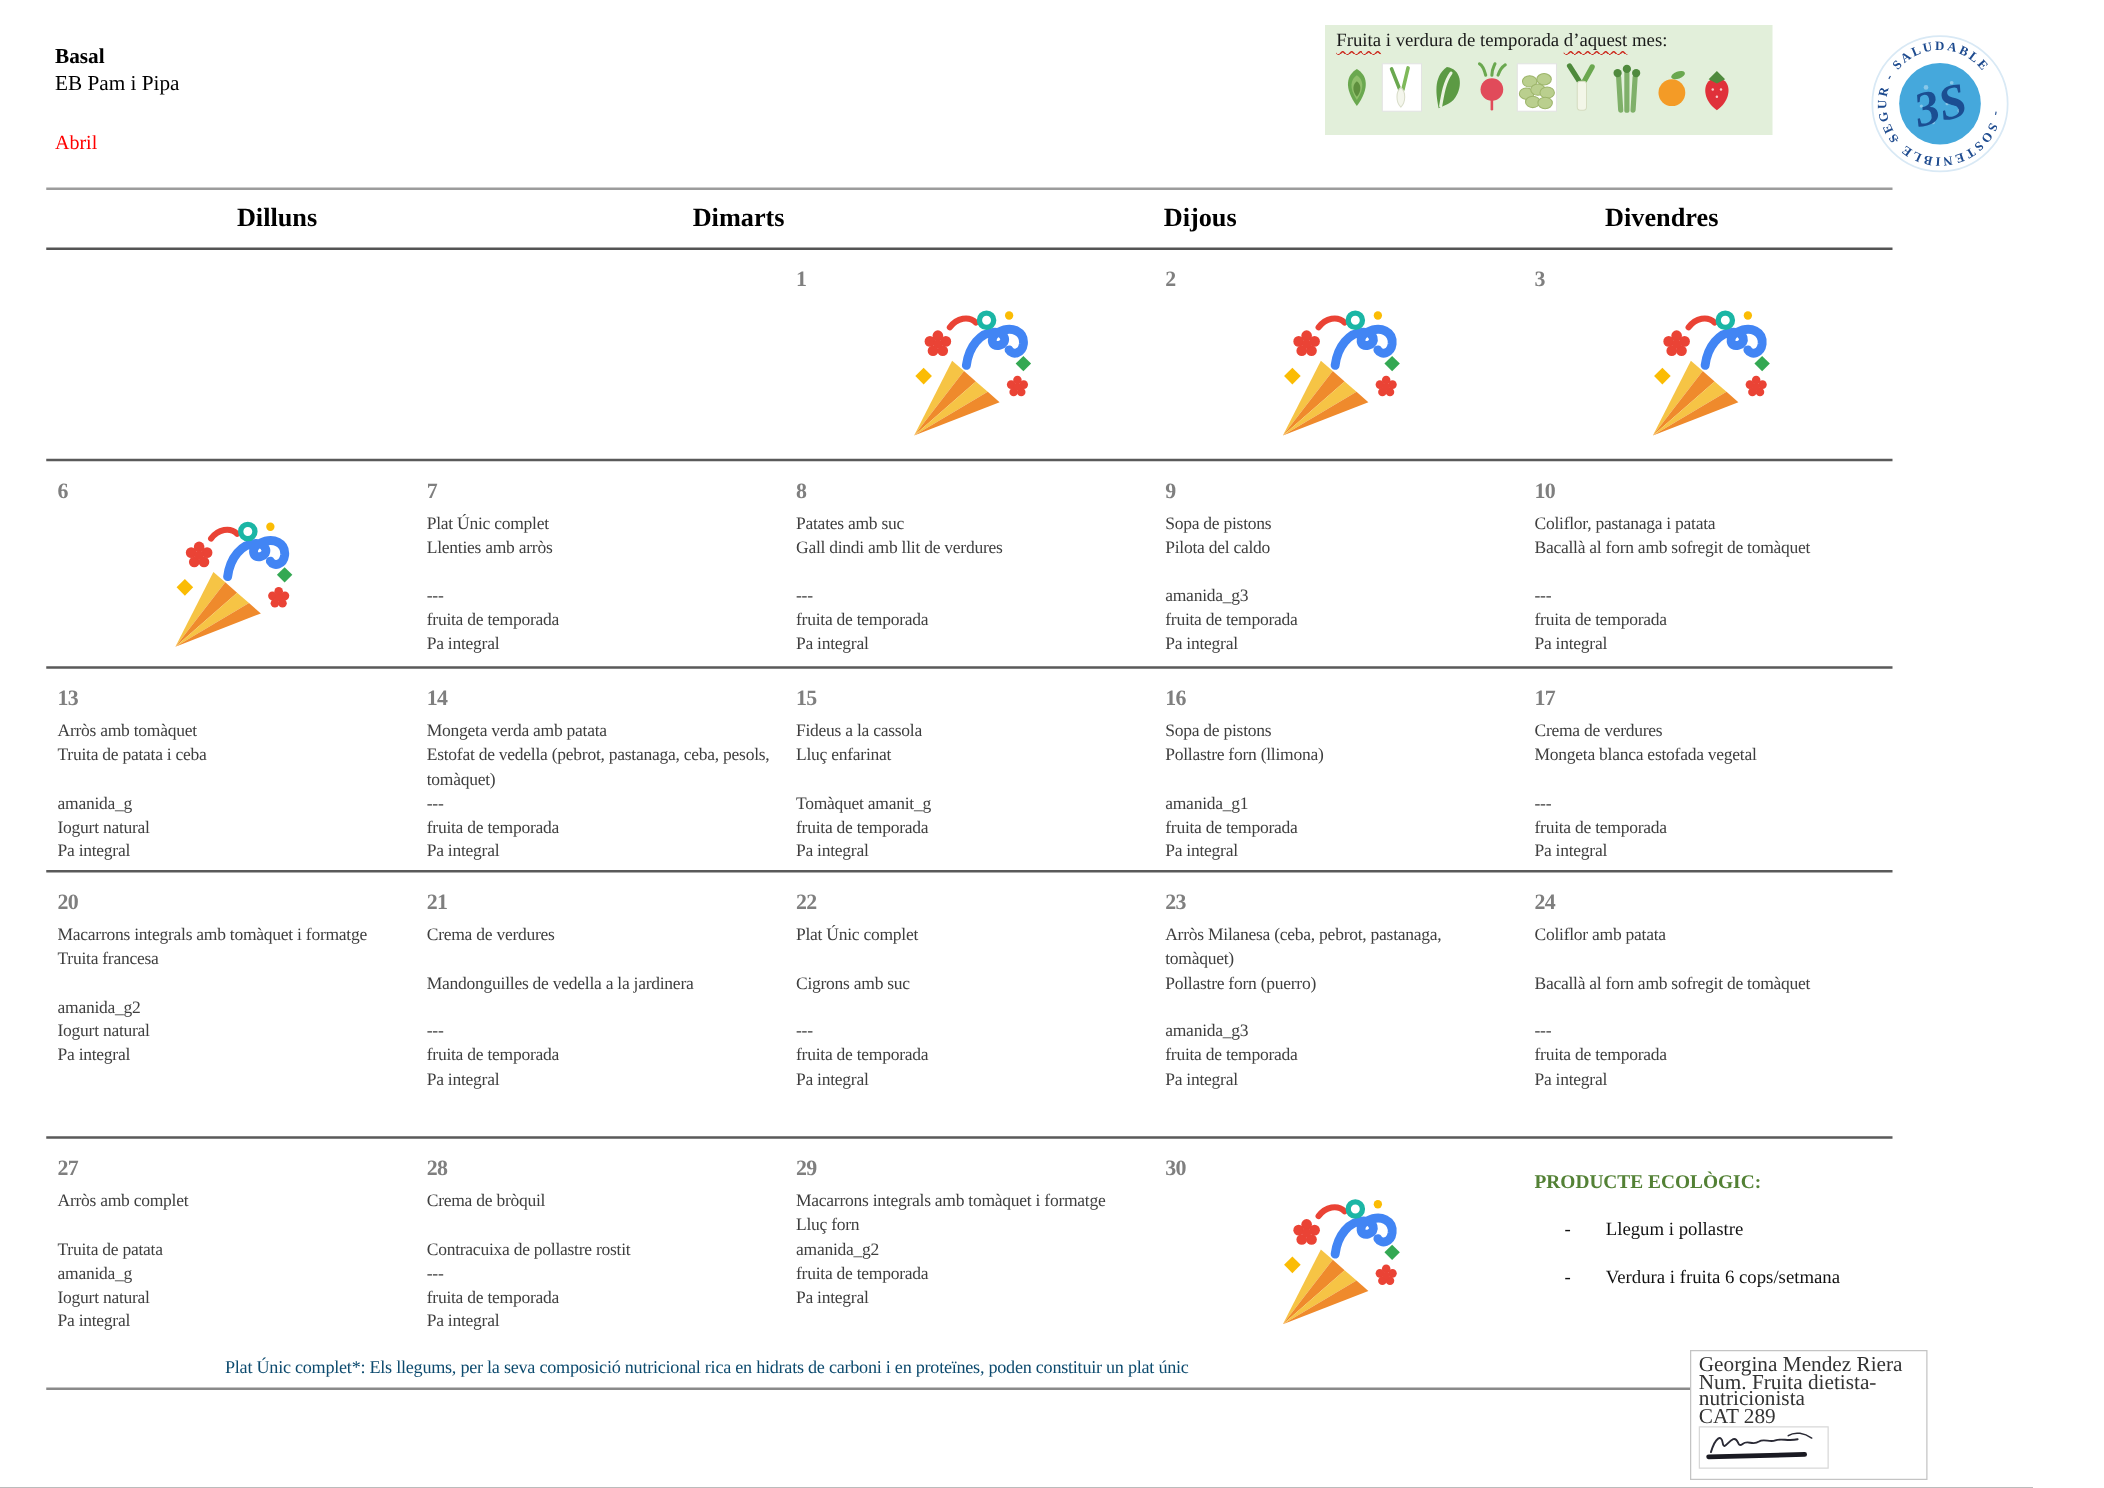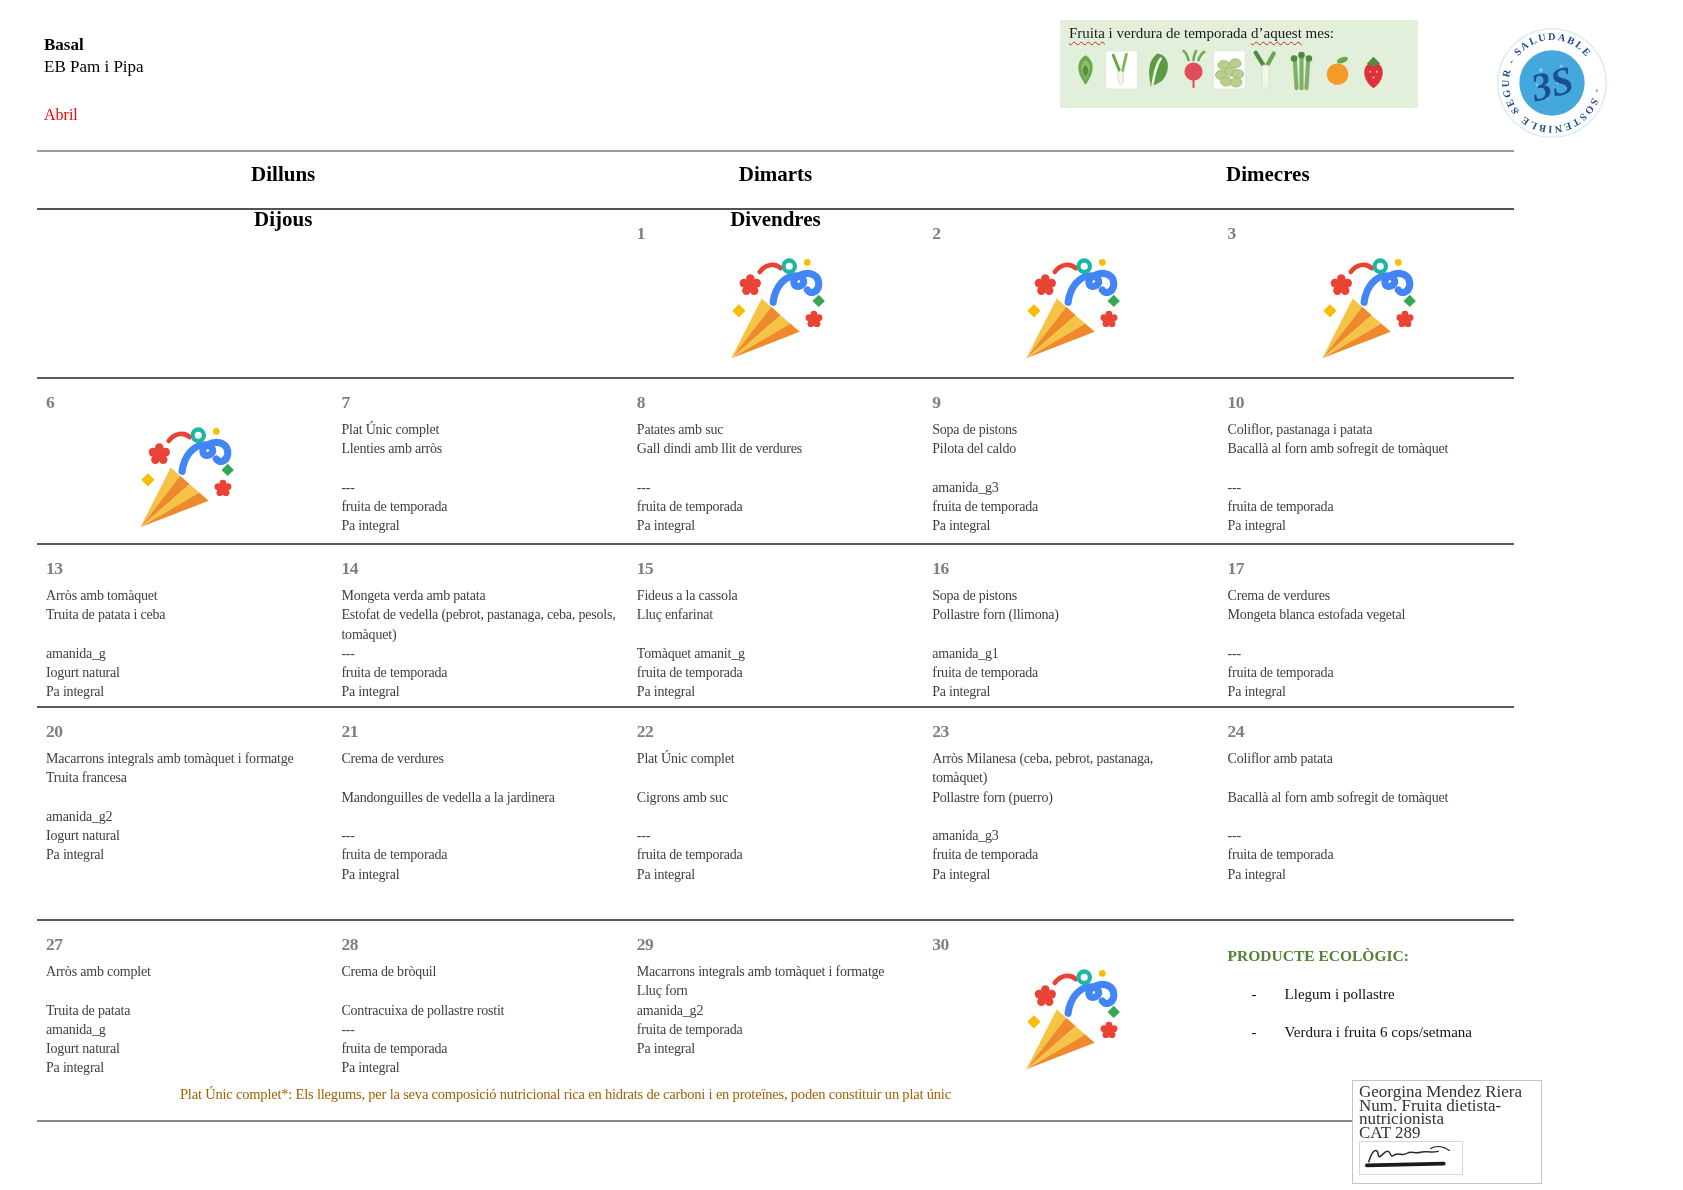--- a/index.html
+++ b/index.html
@@ -18,40 +18,40 @@
   .banner-title{font-size:15px;color:#1a1a1a;white-space:nowrap;}
   .squiggle{text-decoration:underline wavy #cc2a1e 1px;text-underline-offset:3px;}
   .veg-row{display:flex;gap:3px;align-items:flex-end;margin-top:4px;height:47px;}
   .veg{width:33px;height:46px;display:inline-block;}
   .veg svg{width:100%;height:100%;display:block;}
   
   .logo{position:absolute;left:1496px;top:27px;width:112px;height:112px;}
   .logo svg{width:100%;height:100%;}
   
   .calendar{position:absolute;left:37px;top:150px;width:1477px;}
-  .cal-header{display:grid;grid-template-columns:repeat(3,1fr);box-sizing:border-box;height:60px;
+  .cal-header{display:grid;grid-template-columns:repeat(4,1fr);box-sizing:border-box;height:50px;
     border-top:2.5px solid #9c9c9c;border-bottom:2.5px solid #545454;}
   .hcell{text-align:center;font-weight:bold;font-size:21px;line-height:45px;color:#000;}
   .week-row{display:grid;grid-template-columns:repeat(5,1fr);box-sizing:border-box;
     border-bottom:2.5px solid #5a5a5a;}
   .week-row:last-child{border-bottom:2.5px solid #8a8a8a;}
   .cell{box-sizing:border-box;padding:13px 10px 0 9px;overflow:hidden;}
   .daynum{font-weight:bold;font-size:17.5px;color:var(--day-number,#7F7F7F);
     letter-spacing:-0.5px;margin-bottom:7px;}
   .menu-line{font-size:14px;line-height:19.3px;color:var(--menu-text,#3F3F3F);letter-spacing:-0.2px;}
   .popper{width:114px;height:114px;margin:0 auto;}
   .popper svg{width:100%;height:100%;display:block;}
   
   .eco-cell{padding-top:26px;}
   .eco-title{color:var(--eco-green,#538135);font-weight:bold;font-size:15.5px;}
   .eco-item{margin-top:21px;font-size:15px;color:#111;display:flex;}
   .eco-dash{margin-left:24px;}
   .eco-text{margin-left:28px;}
   
-  .footnote{position:absolute;left:180px;top:1086px;font-size:14.5px;letter-spacing:-0.2px;color:#a16207;}
+  .footnote{position:absolute;left:180px;top:1086px;font-size:14.5px;letter-spacing:-0.2px;color:#0c4a6e;}
   .sig-box{position:absolute;left:1352px;top:1080px;width:190px;height:104px;
     border:1px solid #c4c4c4;box-sizing:border-box;padding:4px 6px;
     font-size:17px;line-height:13.5px;color:#333;background:#fff;}
   .sig-scribble{margin-top:2px;border:1px solid #d8d8d8;width:102px;height:32px;}
 </style>
 </head>
 <body>
 
 <div id="page">
 
@@ -170,21 +170,20 @@
       <text font-size="11" font-weight="bold" fill="#1E4B8F" letter-spacing="2">
         <textPath href="#ringBottom" startOffset="4%">- SOSTENIBLE -</textPath>
       </text>
     </svg>
   </div>
 
   <div class="calendar">
     <div class="cal-header">
       <div class="hcell">Dilluns</div>
       <div class="hcell">Dimarts</div>
-      <div class="hcell">Dimecres</div>
       <div class="hcell">Dijous</div>
       <div class="hcell">Divendres</div>
     </div>
     <div>
         <div class="week-row" style="height: 169px;">
           <div class="cell"></div>
           <div class="cell"></div>
           <div class="cell">
             <div class="daynum">1</div>
             <div class="popper">

